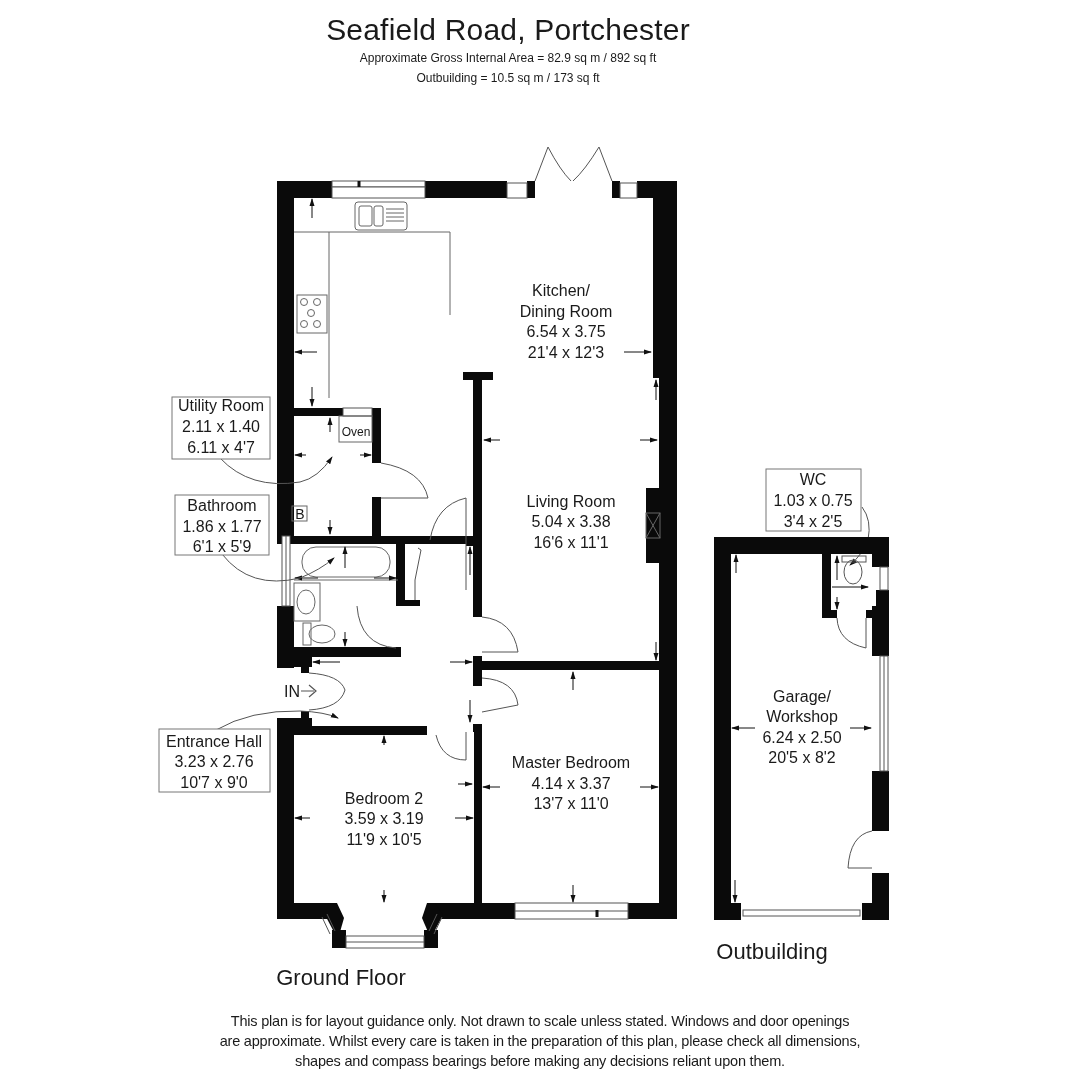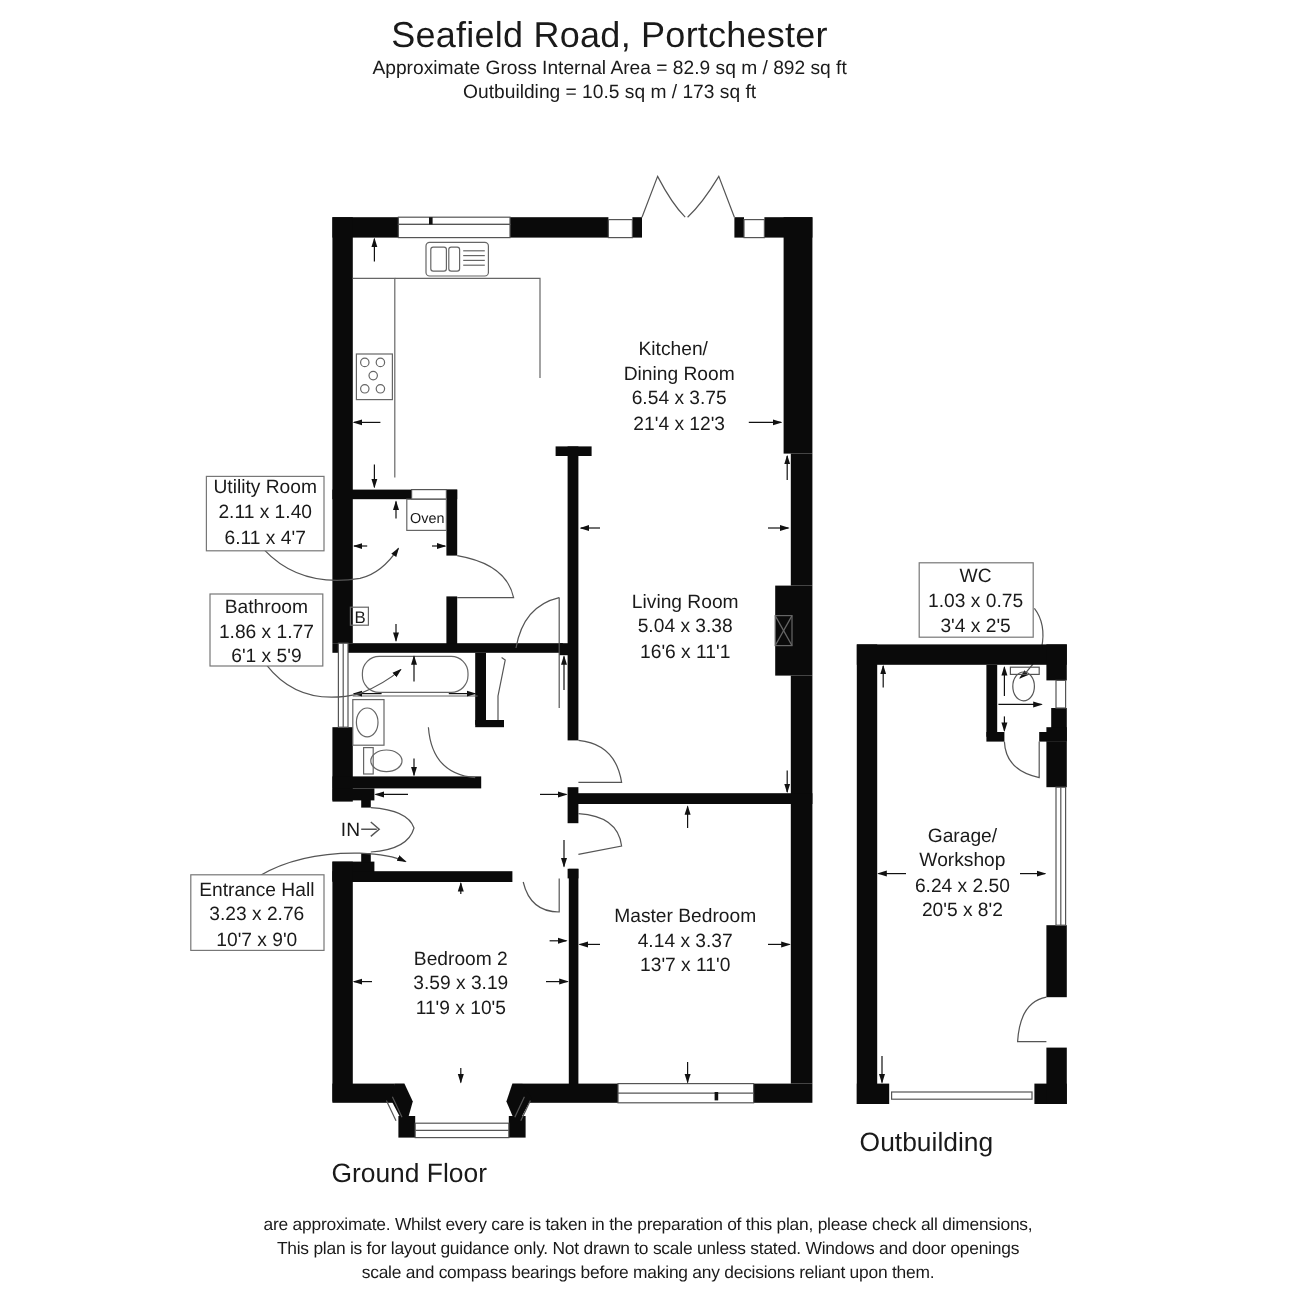--- a/index.html
+++ b/index.html
@@ -1,19 +1,19 @@
 <!DOCTYPE html>
 <html><head>
 <meta charset="utf-8">
 <style>
   html, body { margin: 0; padding: 0; background: #ffffff; }
   body { width: 1080px; height: 1080px; position: relative; overflow: hidden; font-family: "Liberation Sans", sans-serif; color: #1a1a1a; }
   .header { position: absolute; left: 0; top: 12px; width: 1016px; text-align: center; }
   .title { font-size: 30px; line-height: 36px; letter-spacing: 0.2px; }
-  .sub { font-size: 16px; line-height: 20px; }
+  .sub { font-size: 12px; line-height: 20px; }
   .disclaimer { position: absolute; left: 150px; top: 1011px; width: 780px; text-align: center; font-size: 14.5px; line-height: 20px; letter-spacing: -0.2px; }
   .plan { position: absolute; left: 0; top: 0; width: 1080px; height: 1080px; }
   svg text { font-family: "Liberation Sans", sans-serif; fill: #1a1a1a; }
   .room-label { font-size: 16px; }
   .floor-label { font-size: 22px; }
 </style>
 </head>
 <body>
 
 <div class="header">
@@ -285,16 +285,16 @@
   <g>
     <text x="284" y="697" font-size="16">IN</text>
     <path d="M301,691 L314,691 M309,685 L316,691 L309,697" fill="none" stroke="#555" stroke-width="1.2"></path>
   </g>
 
   <text class="floor-label" x="341" y="985" text-anchor="middle">Ground Floor</text>
   <text class="floor-label" x="772" y="959" text-anchor="middle">Outbuilding</text>
 </svg>
 
 <div class="disclaimer">
+  <div>This plan is for layout guidance only. Not drawn to scale unless stated. Windows and door openings</div>
   <div>are approximate. Whilst every care is taken in the preparation of this plan, please check all dimensions,</div>
-  <div>This plan is for layout guidance only. Not drawn to scale unless stated. Windows and door openings</div>
-  <div>scale and compass bearings before making any decisions reliant upon them.</div>
+  <div>shapes and compass bearings before making any decisions reliant upon them.</div>
 </div>
 
 </body></html>

